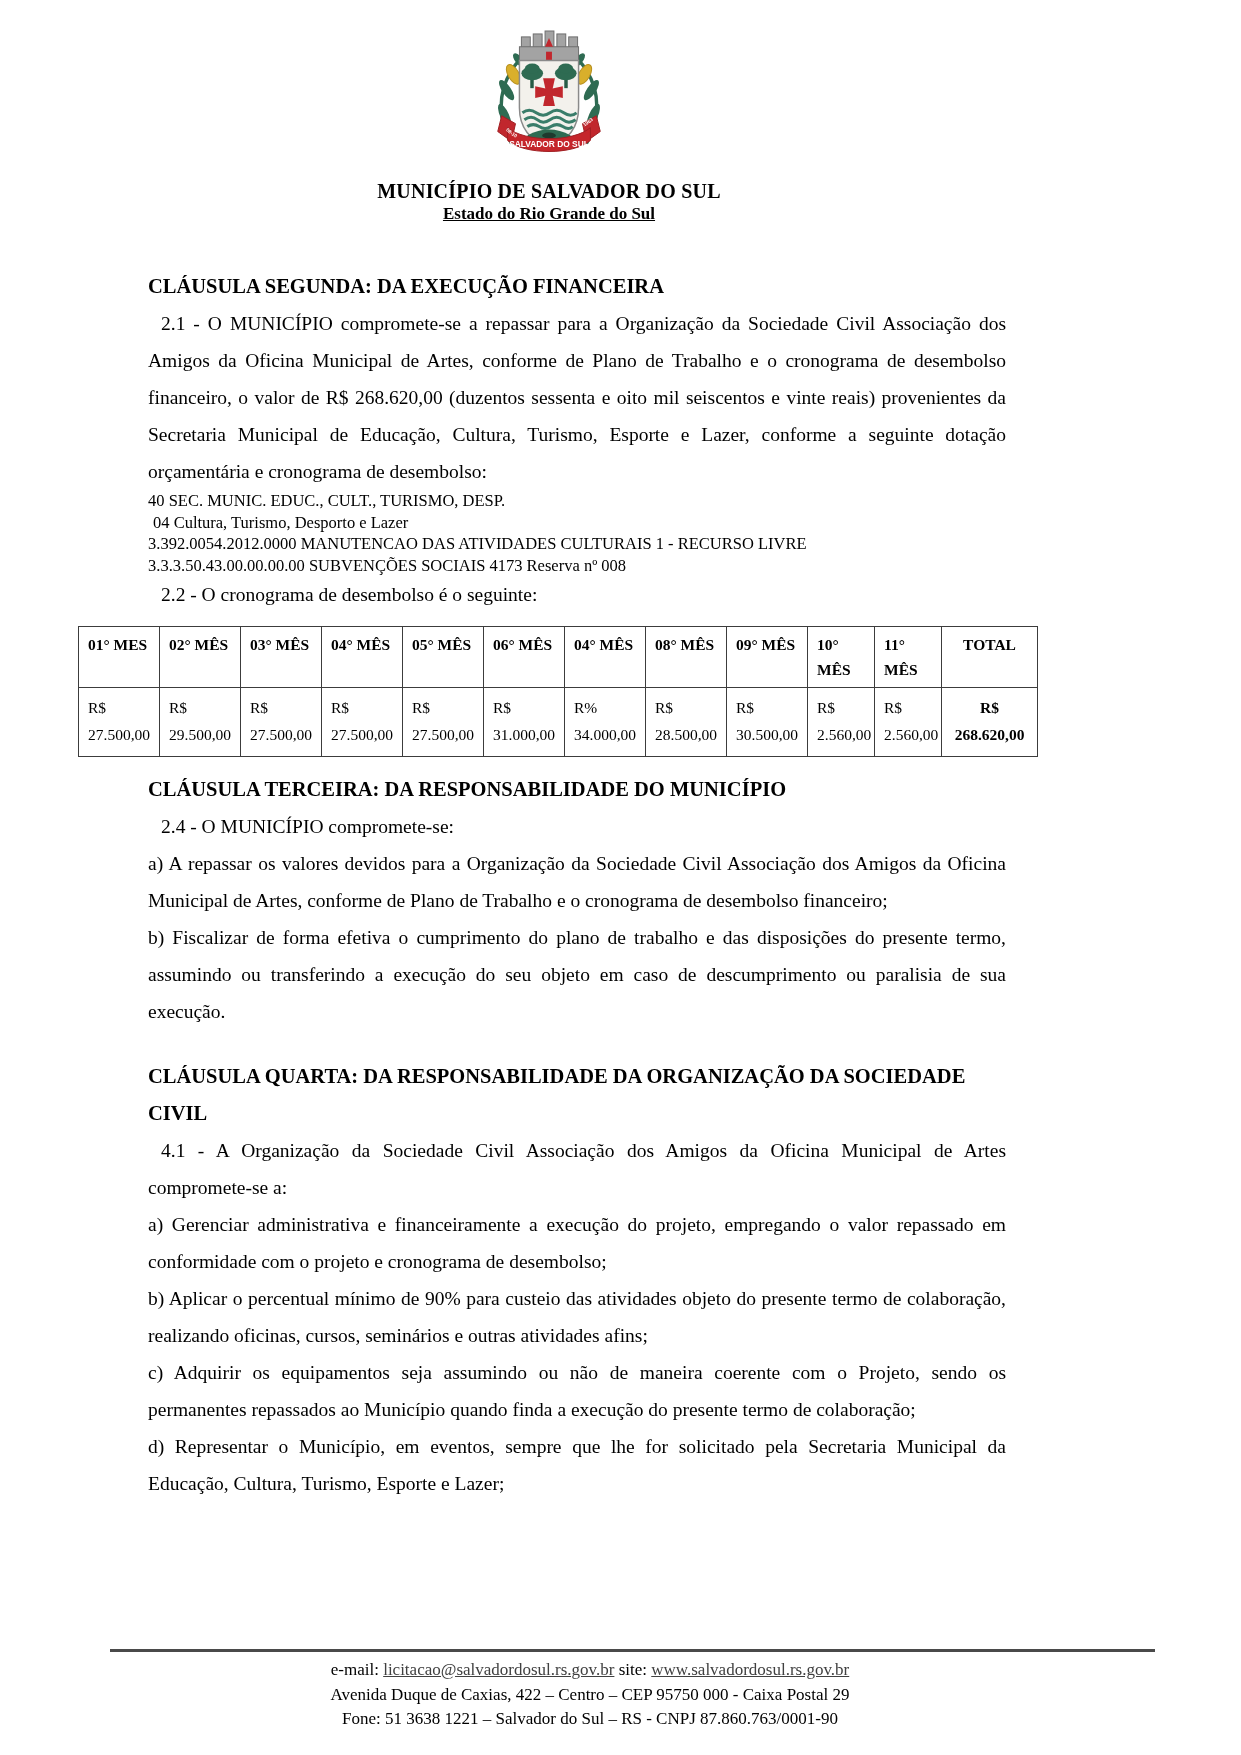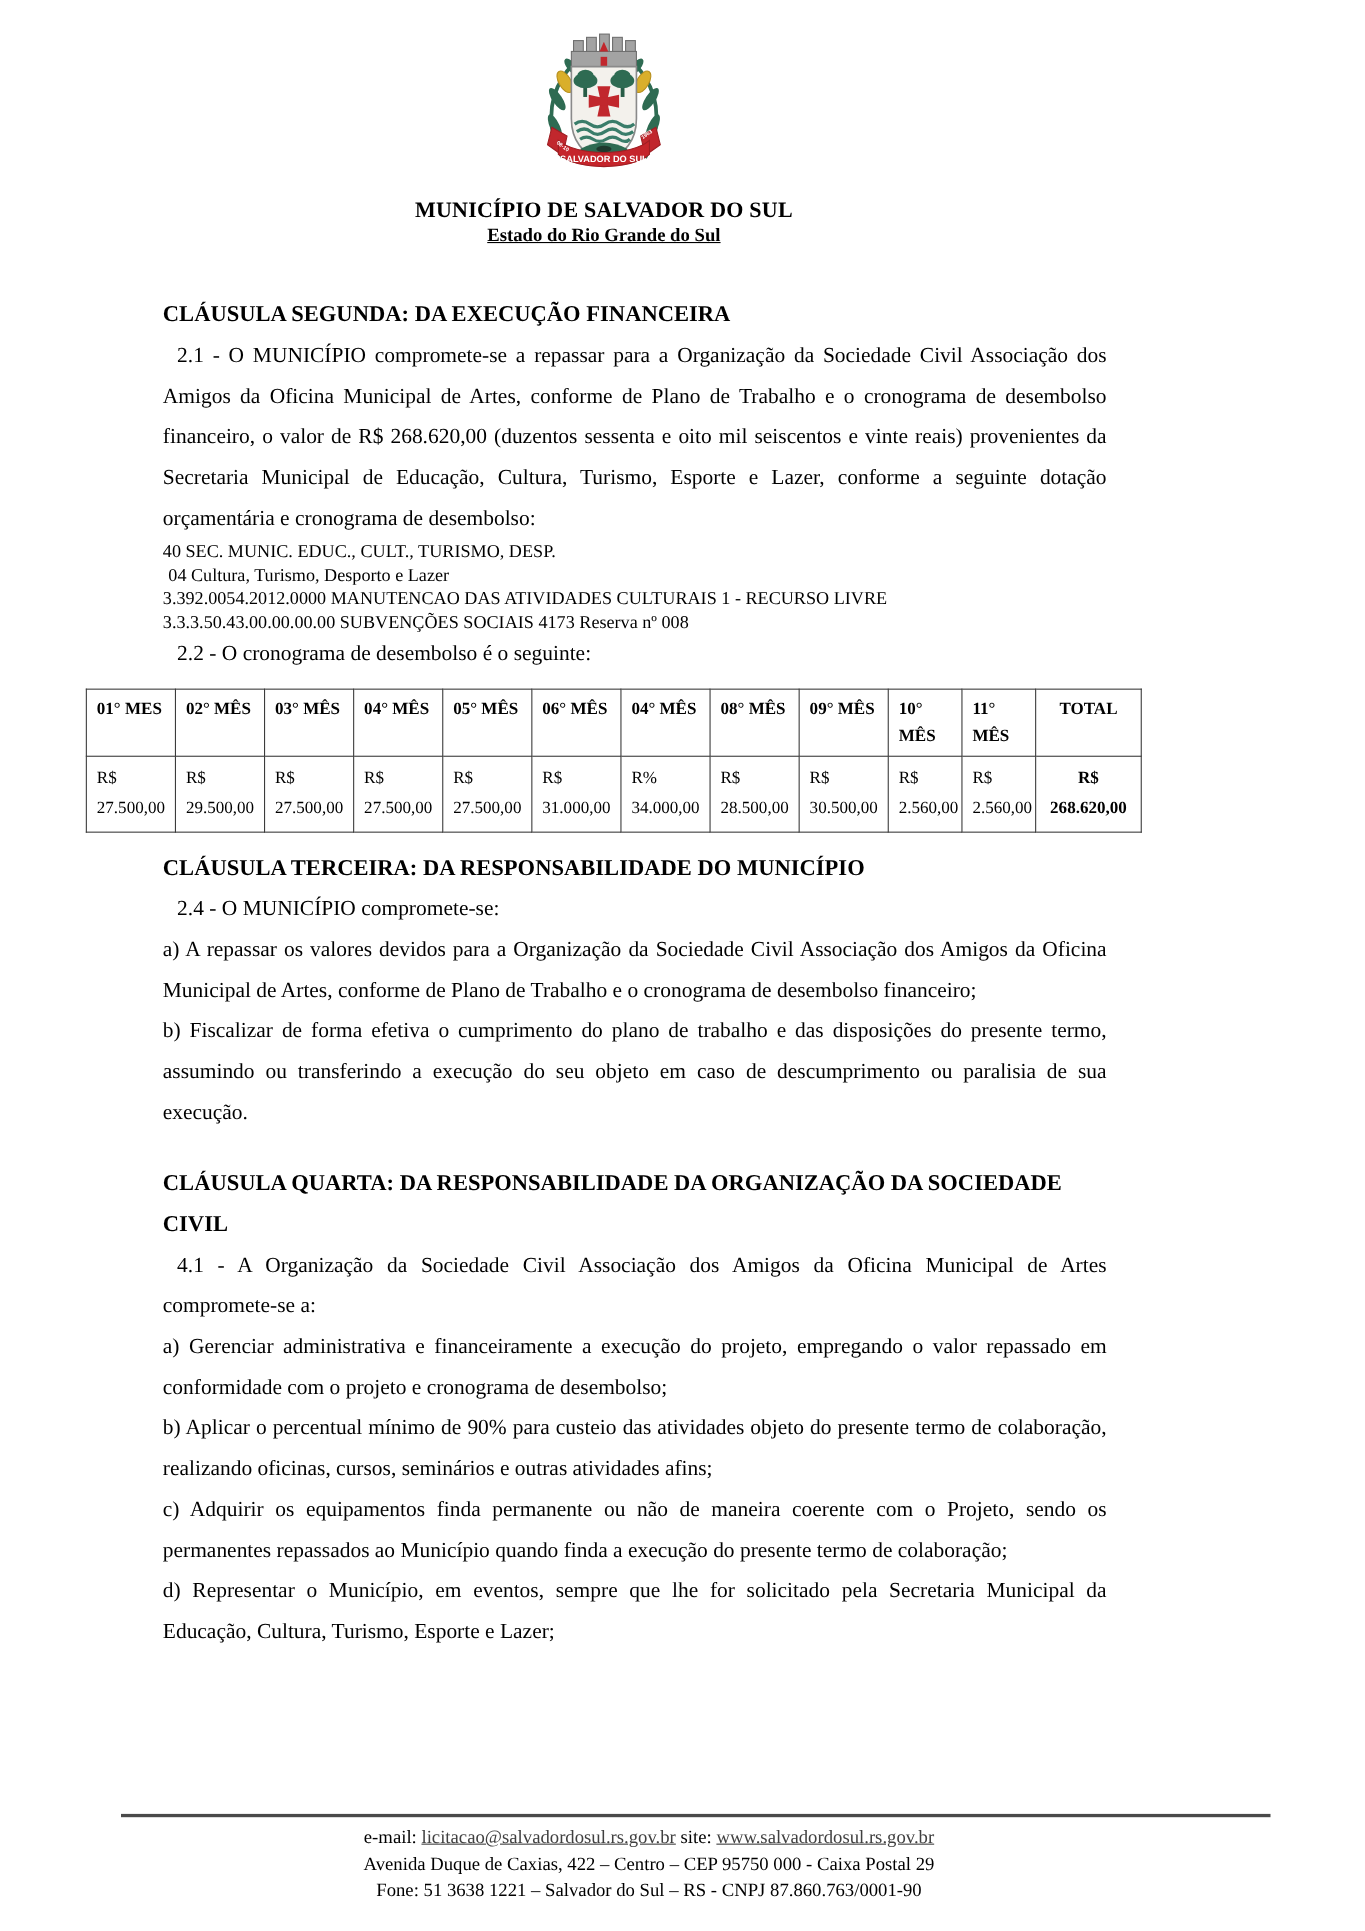--- a/index.html
+++ b/index.html
@@ -212,21 +212,21 @@
 
     <p class="body">a) A repassar os valores devidos para a Organização da Sociedade Civil Associação dos Amigos da Oficina Municipal de Artes, conforme de Plano de Trabalho e o cronograma de desembolso financeiro;</p>
     <p class="body">b) Fiscalizar de forma efetiva o cumprimento do plano de trabalho e das disposições do presente termo, assumindo ou transferindo a execução do seu objeto em caso de descumprimento ou paralisia de sua execução.</p>
 
     <h2 class="clause c4">CLÁUSULA QUARTA: DA RESPONSABILIDADE DA ORGANIZAÇÃO DA SOCIEDADE CIVIL</h2>
 
     <p class="body"><span class="num">4.1</span><span> - A Organização da Sociedade Civil Associação dos Amigos da Oficina Municipal de Artes compromete-se a:</span></p>
 
     <p class="body">a) Gerenciar administrativa e financeiramente a execução do projeto, empregando o valor repassado em conformidade com o projeto e cronograma de desembolso;</p>
     <p class="body">b) Aplicar o percentual mínimo de 90% para custeio das atividades objeto do presente termo de colaboração, realizando oficinas, cursos, seminários e outras atividades afins;</p>
-    <p class="body">c) Adquirir os equipamentos finda permanente ou não de maneira coerente com o Projeto, sendo os permanentes repassados ao Município quando finda a execução do presente termo de colaboração;</p>
+    <p class="body">c) Adquirir os equipamentos seja assumindo ou não de maneira coerente com o Projeto, sendo os permanentes repassados ao Município quando finda a execução do presente termo de colaboração;</p>
     <p class="body">d) Representar o Município, em eventos, sempre que lhe for solicitado pela Secretaria Municipal da Educação, Cultura, Turismo, Esporte e Lazer;</p>
 
   </div>
 
   <div class="footer-rule"></div>
   <footer class="footer">
     <div class="f-line">
       <span>e-mail:</span>
       <a href="#">licitacao@salvadordosul.rs.gov.br</a>
       <span>site:</span>

